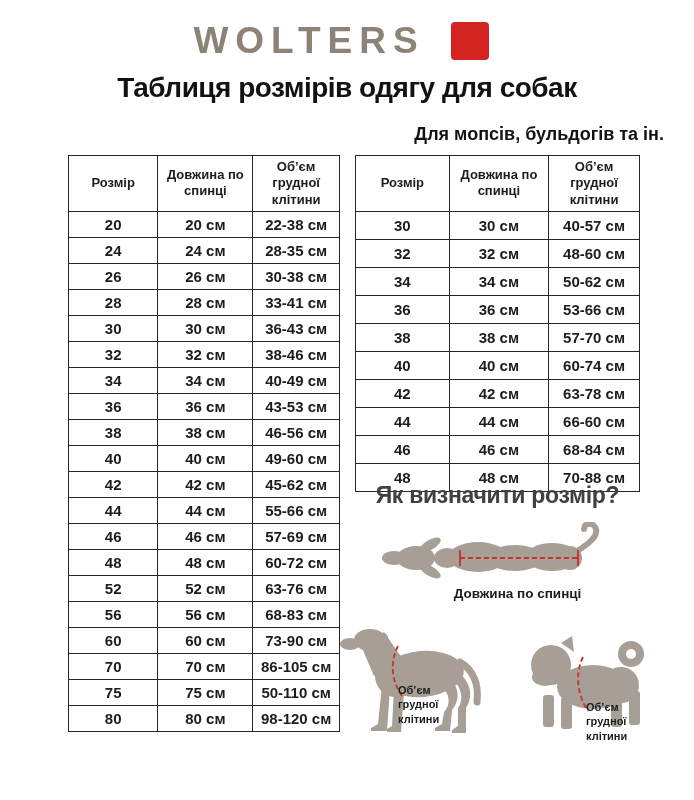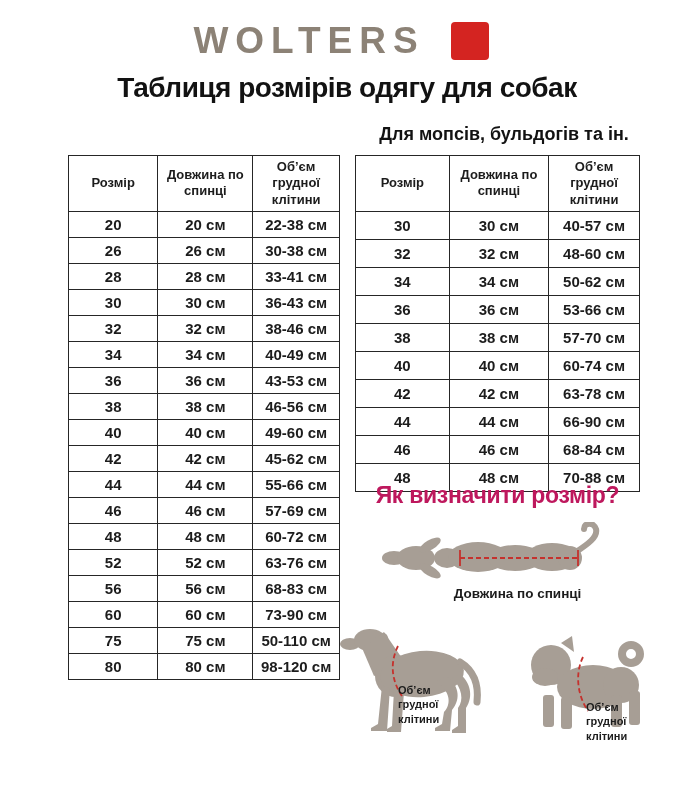--- a/index.html
+++ b/index.html
@@ -38,21 +38,21 @@
   .main-title{
     position:absolute;top:72px;left:0;width:694px;
     text-align:center;font-size:28px;font-weight:bold;
     letter-spacing:-0.5px;color:#121212;
   }
   
   .tbl-heading{
     position:absolute;font-size:18px;font-weight:bold;text-align:center;color:#121212;
   }
   .std-heading{left:68px;width:272px;top:124px;}
-  .pug-heading{left:356px;width:296px;top:124px;}
+  .pug-heading{left:368px;width:296px;top:124px;text-align:right;}
   table{
     border-collapse:collapse;position:absolute;background:#fff;
     table-layout:fixed;
   }
   .std-table{left:68px;top:155px;width:272px;}
   .pug-table{left:355px;top:155px;width:285px;}
   th,td{
     border:1px solid var(--line);
     text-align:center;vertical-align:middle;color:var(--ink);
   }
@@ -62,21 +62,21 @@
   }
   td{
     font-size:15px;font-weight:bold;padding:0 2px;
   }
   .std-table td{height:26px;}
   .pug-table td{height:28px;}
   col.c1{width:33%;} col.c2{width:35%;} col.c3{width:32%;}
   
   .howto-title{
     position:absolute;left:350px;width:295px;top:482px;
-    text-align:center;font-size:23px;font-weight:bold;color:#be185d;
+    text-align:center;font-size:23px;font-weight:bold;color:#404040;
     letter-spacing:-0.3px;
   }
   .svg-abs{position:absolute;}
   .topdog-svg{left:380px;top:522px;width:235px;height:64px;}
   .bigdog-svg{left:340px;top:618px;width:145px;height:120px;}
   .bulldog-svg{left:527px;top:633px;width:130px;height:100px;}
   .back-label{
     position:absolute;left:400px;top:586px;width:235px;
     text-align:center;font-size:13.5px;font-weight:bold;color:var(--ink);
   }
@@ -116,20 +116,25 @@
           <th>Об’єм грудної клітини</th>
         </tr>
       </thead>
     <tbody>
         <tr>
           <td>20</td>
           <td>20 см</td>
           <td>22-38 см</td>
         </tr>
         <tr>
+          <td>24</td>
+          <td>24 см</td>
+          <td>28-35 см</td>
+        </tr>
+        <tr>
           <td>26</td>
           <td>26 см</td>
           <td>30-38 см</td>
         </tr>
         <tr>
           <td>28</td>
           <td>28 см</td>
           <td>33-41 см</td>
         </tr>
         <tr>
@@ -189,20 +194,25 @@
         </tr>
         <tr>
           <td>56</td>
           <td>56 см</td>
           <td>68-83 см</td>
         </tr>
         <tr>
           <td>60</td>
           <td>60 см</td>
           <td>73-90 см</td>
+        </tr>
+        <tr>
+          <td>70</td>
+          <td>70 см</td>
+          <td>86-105 см</td>
         </tr>
         <tr>
           <td>75</td>
           <td>75 см</td>
           <td>50-110 см</td>
         </tr>
         <tr>
           <td>80</td>
           <td>80 см</td>
           <td>98-120 см</td>
@@ -256,21 +266,21 @@
           <td>60-74 см</td>
         </tr>
         <tr>
           <td>42</td>
           <td>42 см</td>
           <td>63-78 см</td>
         </tr>
         <tr>
           <td>44</td>
           <td>44 см</td>
-          <td>66-90 см</td>
+          <td>66-60 см</td>
         </tr>
         <tr>
           <td>46</td>
           <td>46 см</td>
           <td>68-84 см</td>
         </tr>
         <tr>
           <td>48</td>
           <td>48 см</td>
           <td>70-88 см</td>

